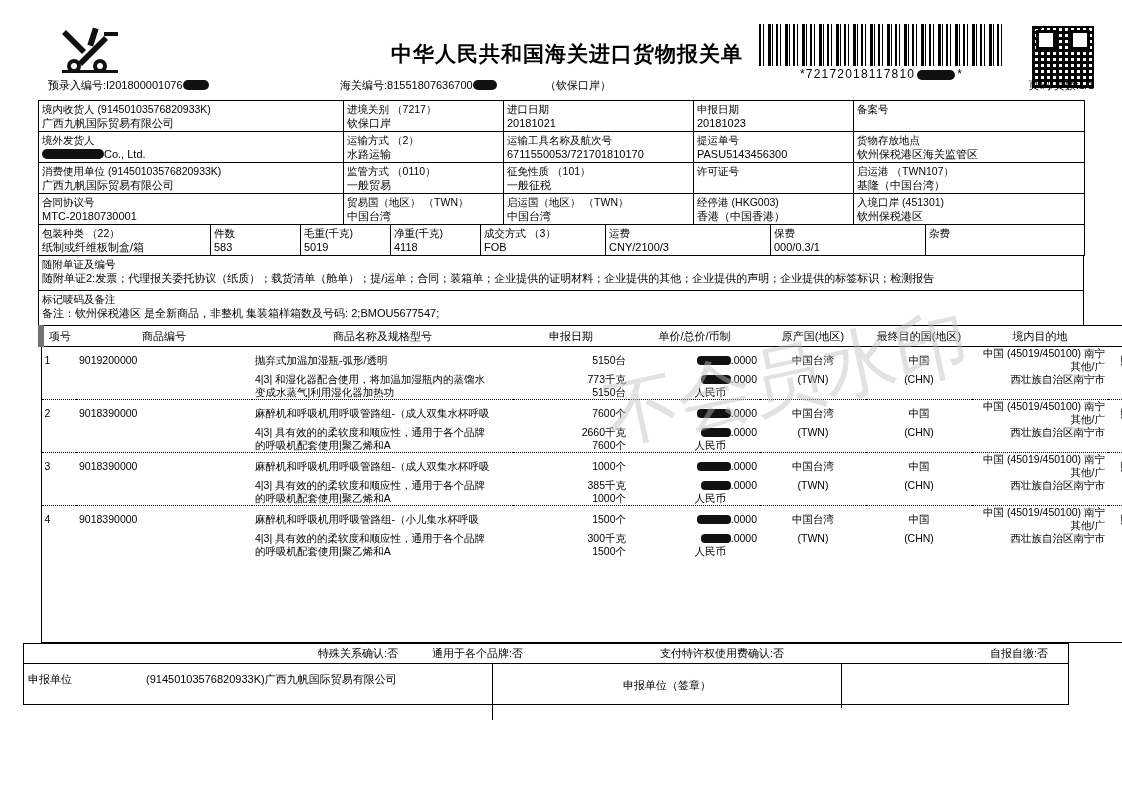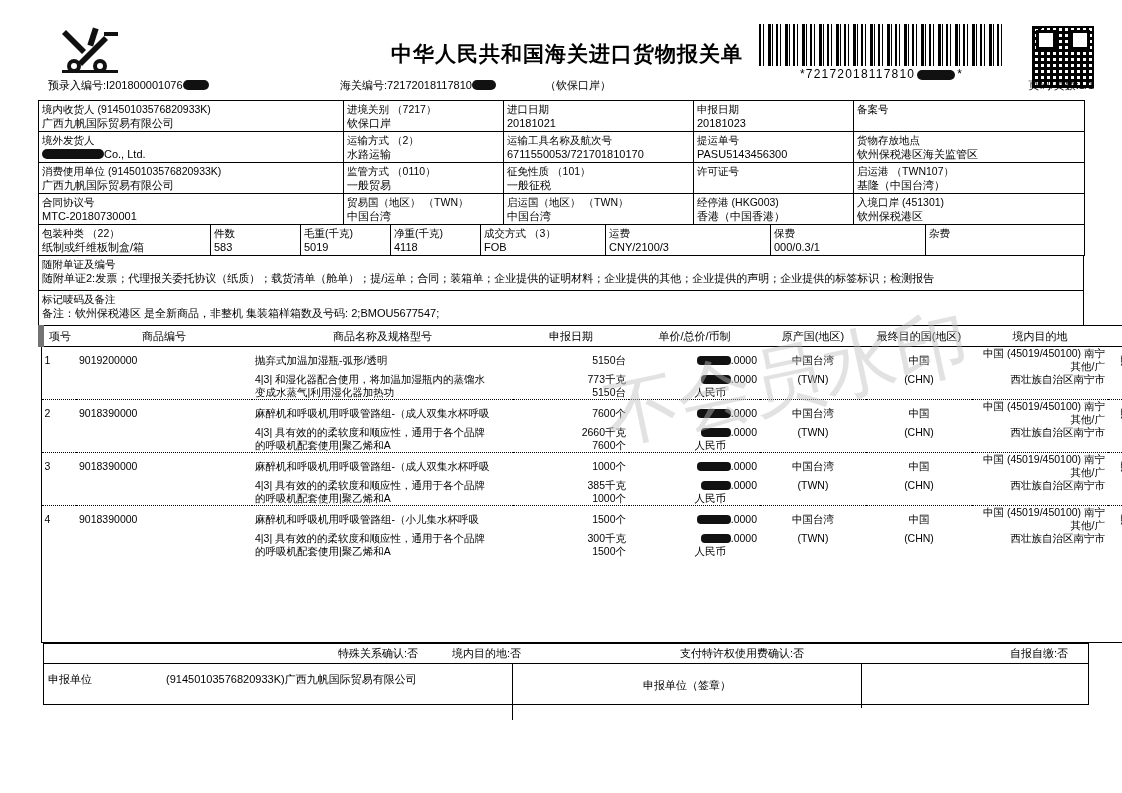--- a/index.html
+++ b/index.html
@@ -60,21 +60,21 @@
   .g-name{width:255px;}
   .g-qty{width:110px;text-align:right;padding-right:26px;}
   .g-price{width:125px;text-align:right;padding-right:30px;}
   .g-origin{width:100px;text-align:center;}
   .g-dest{width:100px;text-align:center;}
   .g-cn{width:130px;text-align:right;}
   .g-tax{width:60px;text-align:center;}
   .blk{display:inline-block;height:9px;background:#111;border-radius:4px;vertical-align:-1px;}
 
   
-  .frow{display:flex;border-left:1px solid #000;border-right:1px solid #000;border-bottom:1px solid #000;width:1044px;margin-left:43px;font-size:11px;}
+  .frow{display:flex;border-left:1px solid #000;border-right:1px solid #000;border-bottom:1px solid #000;width:1044px;margin-left:23px;font-size:11px;}
   .frow > div{padding:2px 4px;}
 
   .wm{position:absolute;right:150px;top:330px;font-size:74px;color:rgba(190,190,190,.45);
       font-family:"DejaVu Serif","Liberation Serif",serif;transform:rotate(-12deg);white-space:nowrap;pointer-events:none;}
 </style>
 </head>
 <body>
 
 <div class="page">
 
@@ -102,21 +102,21 @@
       <div class="barnum"><span>*72172018117810</span><span class="redact"></span><span>*</span></div>
     </div>
     <div class="qr"></div>
   </div>
 
   <div class="subrow">
     <div class="c1">
       <span>预录入编号:</span><span>I201800001076</span><span class="redact-inline" style="width:26px"></span>
     </div>
     <div class="c2">
-      <span>海关编号:</span><span>72172018117810</span><span class="redact-inline" style="width:24px"></span>
+      <span>海关编号:</span><span>81551807636700</span><span class="redact-inline" style="width:24px"></span>
     </div>
     <div class="c3">（钦保口岸）</div>
     <div class="c4">页码/页数:1/1</div>
   </div>
 
   <table class="grid">
     <colgroup>
       <col style="width:305px">
         <col style="width:160px">
         <col style="width:190px">
@@ -454,21 +454,21 @@
           <td class="g-tax" style="border-right:1px solid #000;"></td>
         </tr>
         <tr>
           <td colspan="9" style="height:84px;border-left:1px solid #000;border-right:1px solid #000;border-bottom:1px solid #000"></td>
         </tr>
       </tbody>
   </table>
 
   <div class="frow" style="border-top:1px solid #000">
     <div style="width:370px;text-align:right"><span>特殊关系确认:</span><span>否</span></div>
-    <div style="width:220px;text-align:left;padding-left:30px"><span>境内目的地:</span><span>否</span></div>
+    <div style="width:220px;text-align:left;padding-left:30px"><span>通用于各个品牌:</span><span>否</span></div>
     <div style="width:260px;text-align:left"><span>支付特许权使用费确认:</span><span>否</span></div>
     <div style="flex:1;text-align:right;padding-right:20px"><span>自报自缴:</span><span>否</span></div>
   </div>
 
   <div class="frow" style="height:40px;align-items:flex-start">
     <div style="width:110px;padding-top:8px">申报单位</div>
     <div style="width:342px;padding-top:8px"><span>(91450103576820933K)</span><span>广西九帆国际贸易有限公司</span></div>
     <div style="width:340px;border-left:1px solid #000;height:40px;text-align:center;padding-top:14px">申报单位（签章）</div>
     <div style="flex:1;border-left:1px solid #000;height:40px"></div>
   </div>

